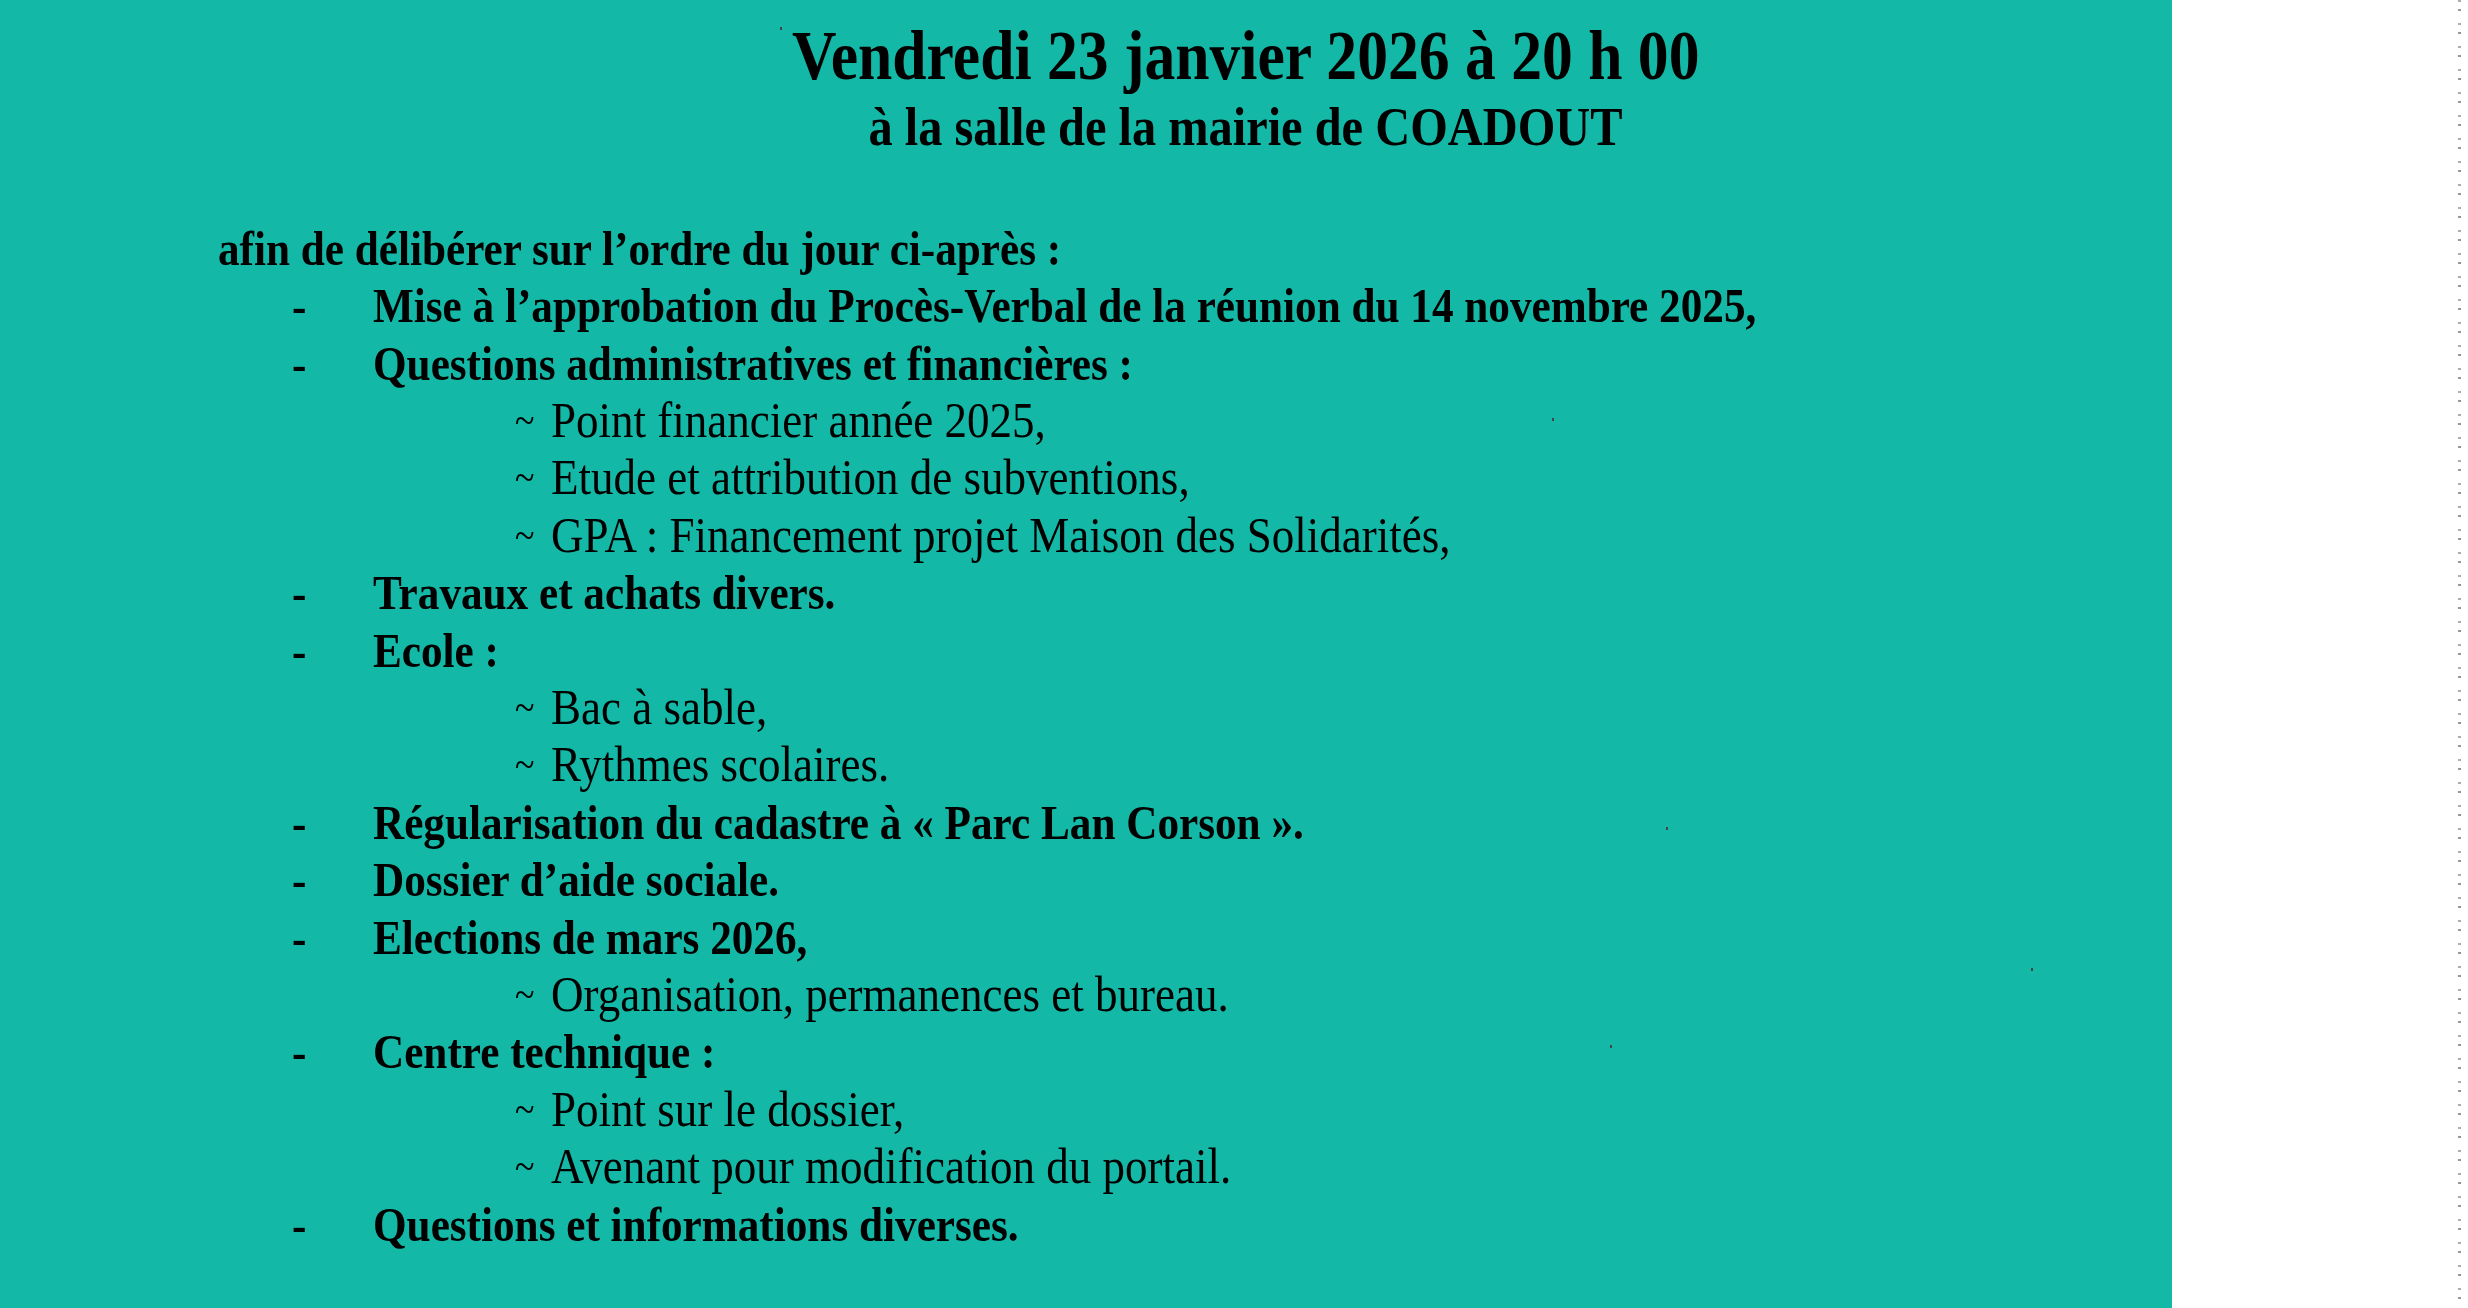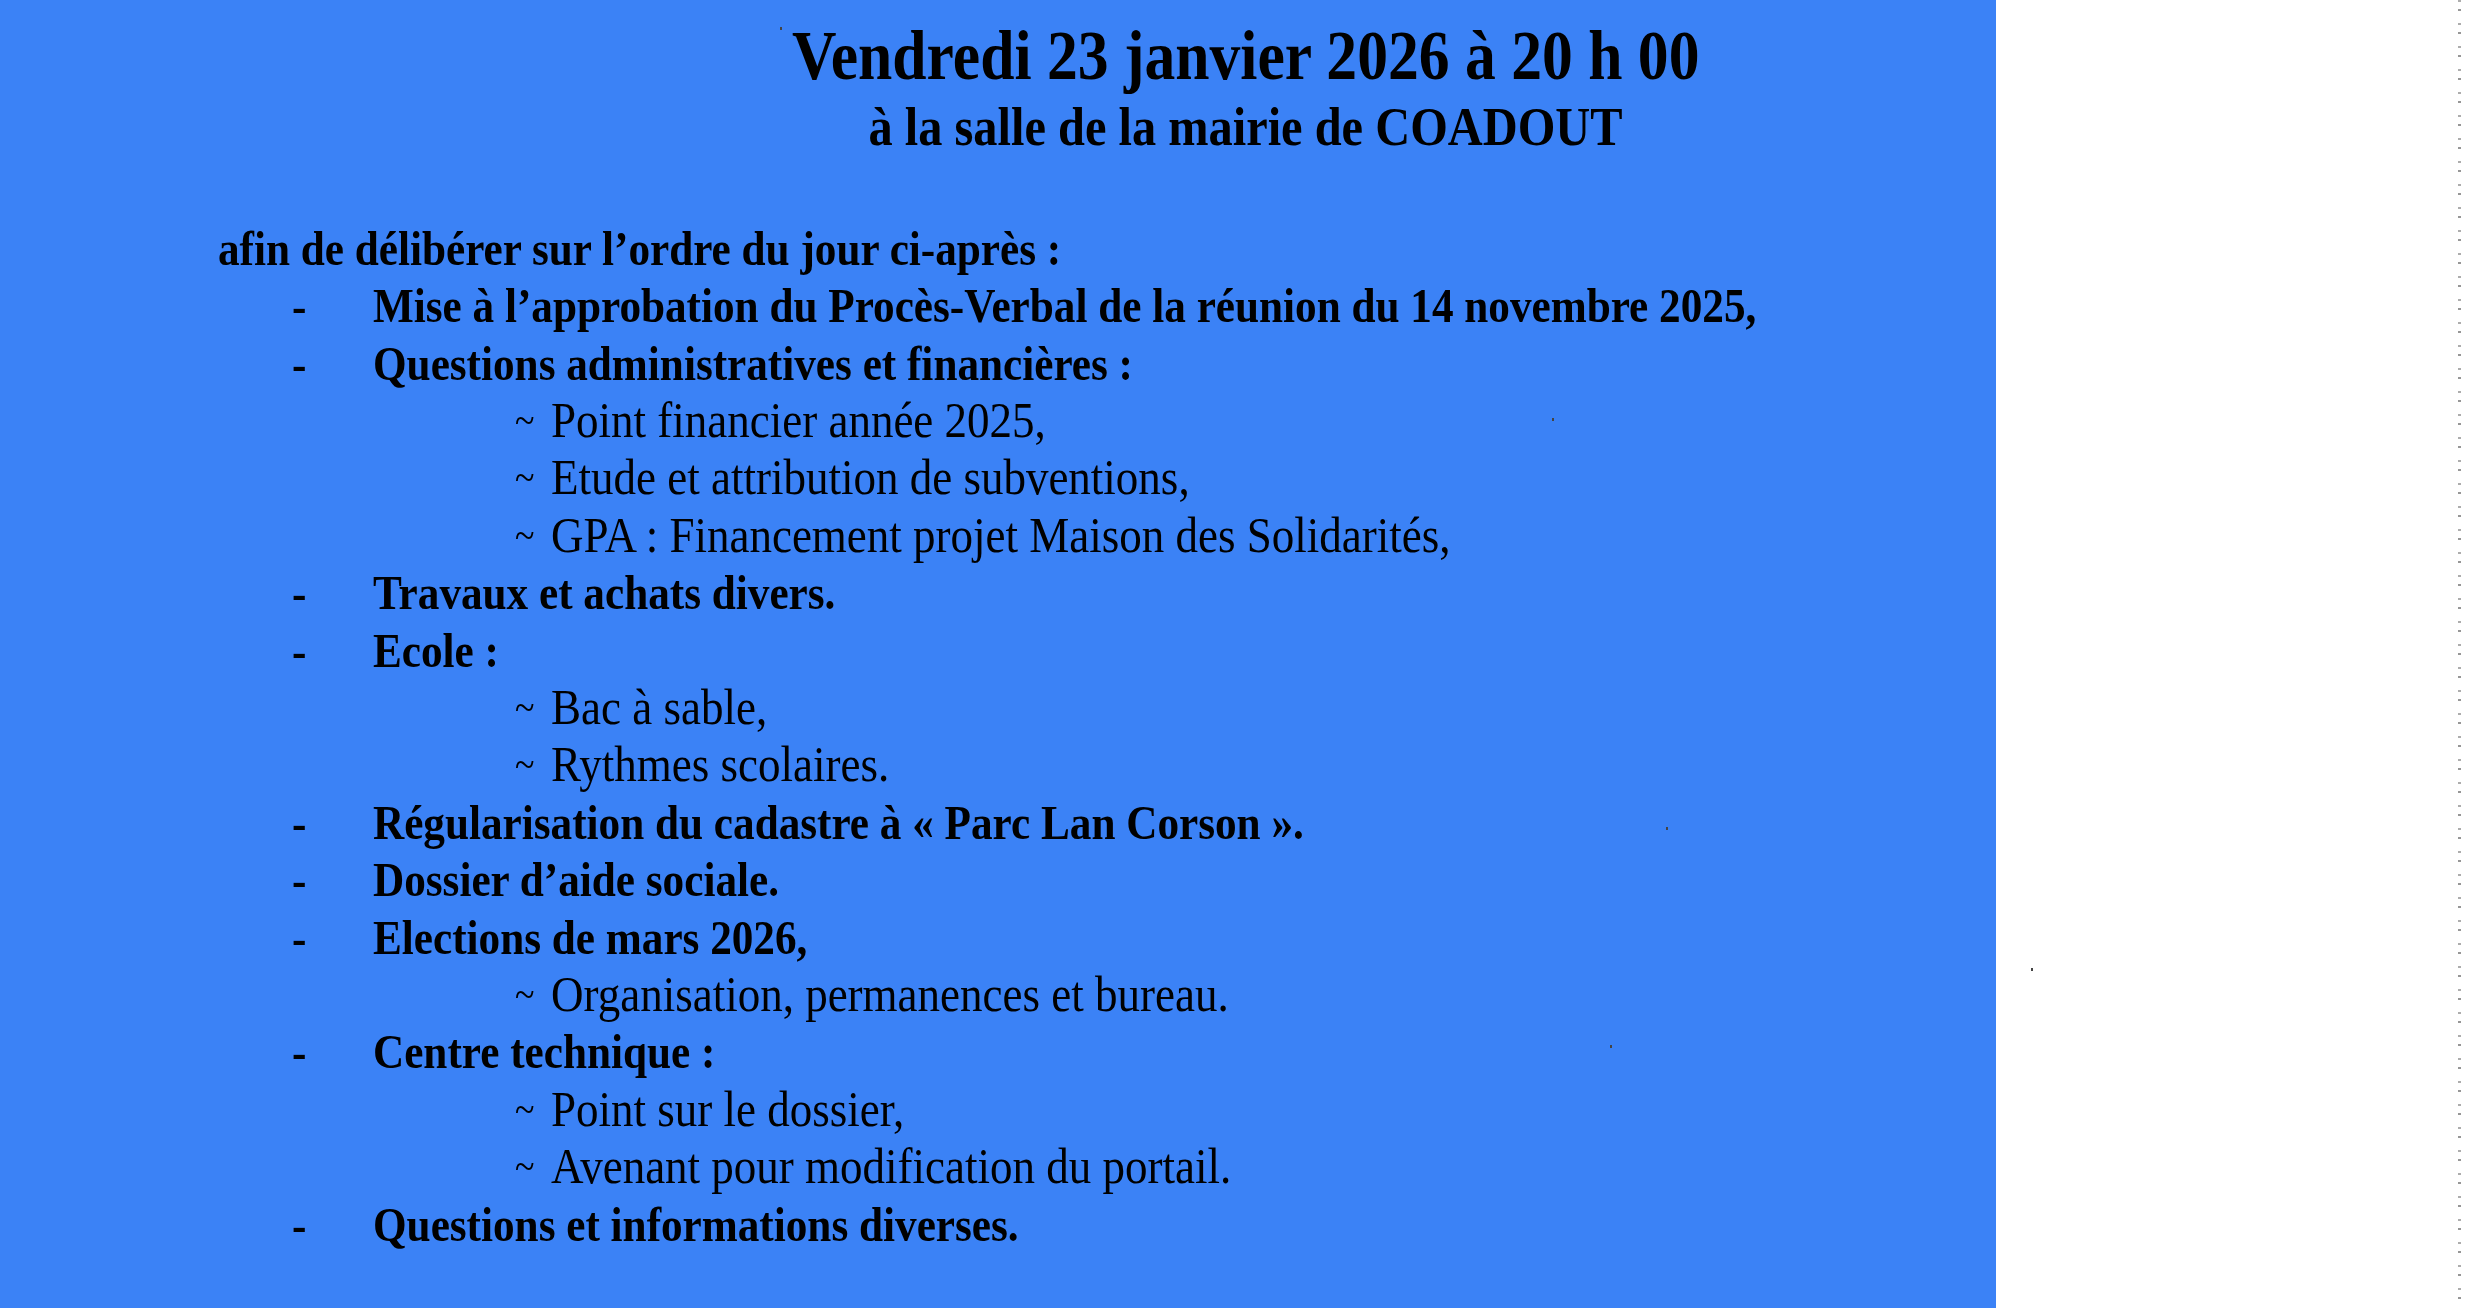--- a/index.html
+++ b/index.html
@@ -11,23 +11,23 @@
     width: 2468px;
     height: 1308px;
     position: relative;
     overflow: hidden;
     color: #000000;
     font-family: "Liberation Serif", "DejaVu Serif", serif;
   }
   .page {
     position: absolute;
     left: 0; top: 0;
-    width: 1996px;
+    width: 2172px;
     height: 1308px;
-    background: #3b82f6;
+    background: #14b8a6;
   }
   .heading {
     position: absolute;
     left: 0;
     width: 2468px;
     text-align: center;
     font-weight: bold;
     white-space: nowrap;
   }
   .heading span {

